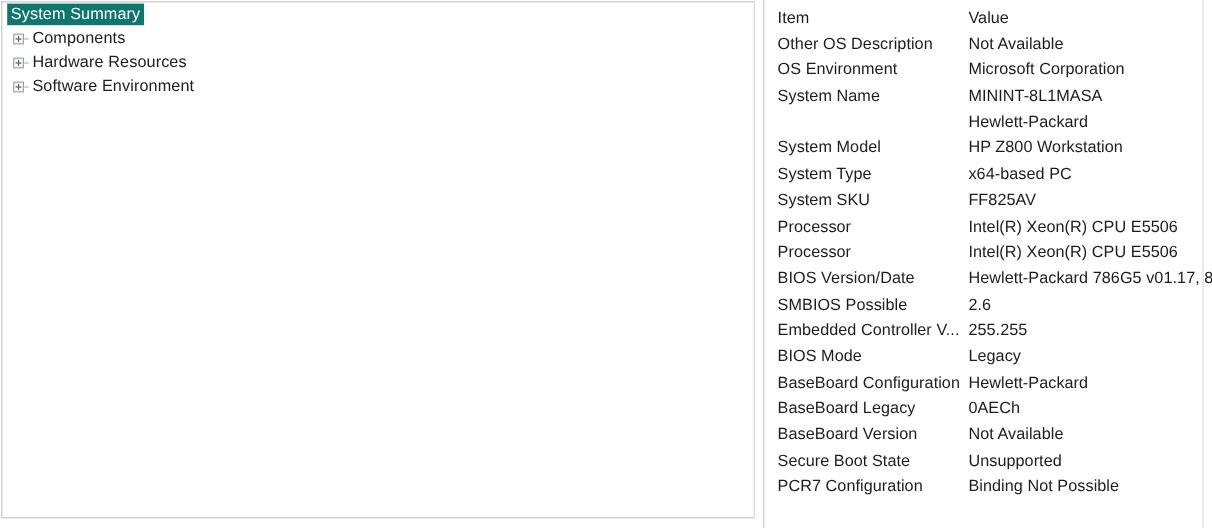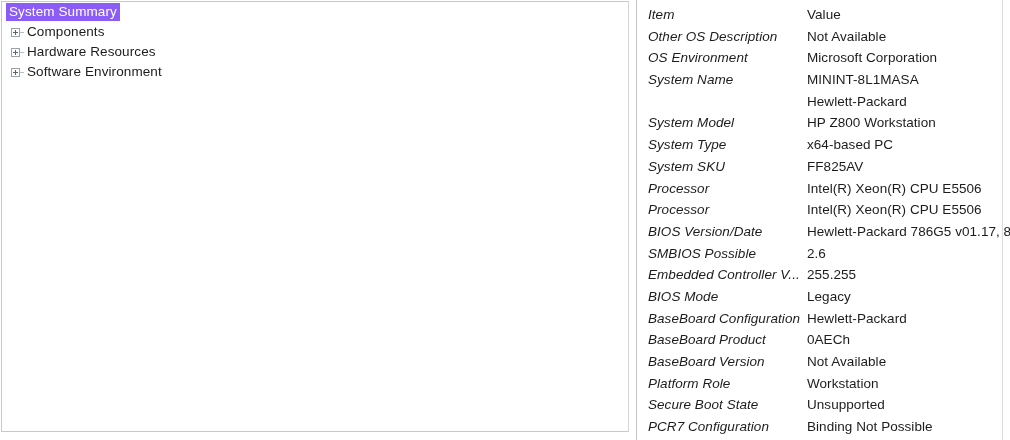--- a/index.html
+++ b/index.html
@@ -40,21 +40,21 @@
     padding-left: 3px;
   }
   .tree-row.root {
     padding-left: 4px;
   }
   .tree-label {
     font-size: 13.5px;
     letter-spacing: 0.1px;
   }
   .tree-label.selected {
-    background: #8b5cf6;
+    background: #0f766e;
     color: #ffffff;
     padding: 1px 3px 2px 3px;
     line-height: 15px;
     display: inline-block;
   }
   .expander-wrap {
     width: 22px;
     min-width: 22px;
     display: flex;
     align-items: center;
@@ -134,21 +134,20 @@
     font-size: 13.5px;
   }
   .cell-item {
     position: absolute;
     left: 12px;
     top: 0;
     width: 158px;
     overflow: hidden;
     text-overflow: clip;
     letter-spacing: 0.05px;
-    font-style: italic;
   }
   .cell-value {
     position: absolute;
     left: 171px;
     top: 0;
     width: 600px;
     letter-spacing: 0.05px;
   }
 </style>
 </head>
@@ -241,32 +240,28 @@
       </div>
       <div class="detail-row">
         <div class="cell-item">BIOS Mode</div>
         <div class="cell-value">Legacy</div>
       </div>
       <div class="detail-row">
         <div class="cell-item">BaseBoard Configuration</div>
         <div class="cell-value">Hewlett-Packard</div>
       </div>
       <div class="detail-row">
-        <div class="cell-item">BaseBoard Product</div>
+        <div class="cell-item">BaseBoard Legacy</div>
         <div class="cell-value">0AECh</div>
       </div>
       <div class="detail-row">
         <div class="cell-item">BaseBoard Version</div>
         <div class="cell-value">Not Available</div>
       </div>
       <div class="detail-row">
-        <div class="cell-item">Platform Role</div>
-        <div class="cell-value">Workstation</div>
-      </div>
-      <div class="detail-row">
         <div class="cell-item">Secure Boot State</div>
         <div class="cell-value">Unsupported</div>
       </div>
       <div class="detail-row">
         <div class="cell-item">PCR7 Configuration</div>
         <div class="cell-value">Binding Not Possible</div>
       </div>
     </div>
 
 </div>

